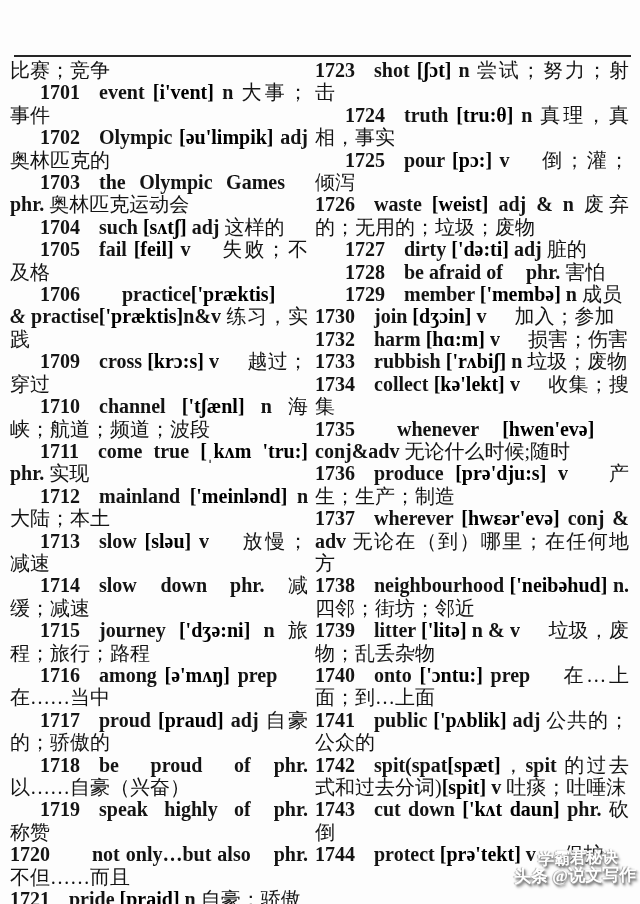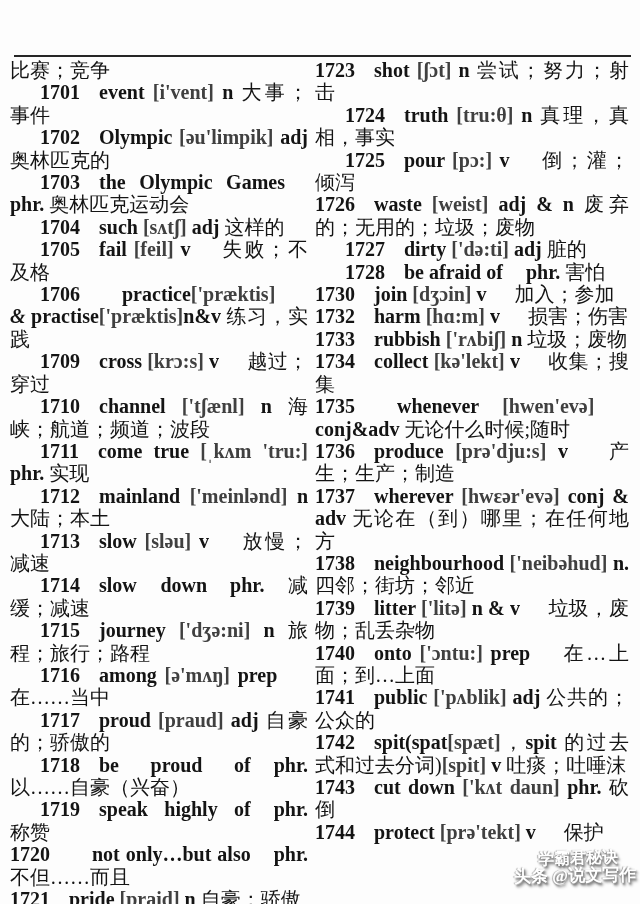--- a/index.html
+++ b/index.html
@@ -14,21 +14,21 @@
   .top-space{height:55px;}
   .rule{border-top:2px solid #262626;margin:0 9px 1px 14px;}
   .content{display:flex;padding:1px 4px 0 10px;}
   .col{font-size:20px;line-height:22.4px;text-align:justify;}
   .col-left{width:305px;padding-right:7px;box-sizing:border-box;}
   .col-right{width:314px;}
   p.entry{margin:0;text-indent:1.5em;}
   p.entry.flush{text-indent:0;}
   .seg-num{font-weight:bold;margin-right:0.95em;}
   .seg-w{font-weight:bold;}
-  .seg-ph{font-weight:bold;color:#404040;}
+  .seg-ph{font-weight:bold;color:#000000;}
   .seg-pos{font-weight:bold;}
   .seg-cn{font-weight:normal;}
   .seg-amp{font-weight:bold;font-style:italic;}
   .seg-gap{display:inline-block;width:1.15em;}
   .footer{text-align:center;font-size:14px;margin-top:20px;letter-spacing:1px;}
   .watermark{position:absolute;right:4px;bottom:4px;width:180px;height:50px;}
   .wm{position:absolute;font-weight:bold;color:#ffffff;white-space:nowrap;
       text-shadow:1px 2px 2px #777, 2px 3px 3px #999, -1px 0 1px #aaa;}
   .wm1{right:18px;top:-2px;font-size:16px;transform:rotate(-2deg);}
   .wm2{right:0;top:14px;font-size:17px;transform:rotate(-1deg);}
@@ -63,20 +63,21 @@
         <p class="entry flush"><span class="seg-num">1721</span><span class="seg-w">pride </span><span class="seg-ph">[praid]</span><span class="seg-pos"> n </span><span class="seg-cn">自豪；骄傲</span></p>
         <p class="entry flush"><span class="seg-num">1722</span><span class="seg-w">unless </span><span class="seg-ph">[ən'les]</span><span class="seg-pos"> conj </span><span class="seg-cn">除非；如果不</span></p>
       </div>
     <div class="col col-right">
         <p class="entry flush"><span class="seg-num">1723</span><span class="seg-w">shot </span><span class="seg-ph">[ʃɔt]</span><span class="seg-pos"> n </span><span class="seg-cn">尝试；努力；射击</span></p>
         <p class="entry"><span class="seg-num">1724</span><span class="seg-w">truth </span><span class="seg-ph">[tru:θ]</span><span class="seg-pos"> n </span><span class="seg-cn">真理，真相，事实</span></p>
         <p class="entry"><span class="seg-num">1725</span><span class="seg-w">pour </span><span class="seg-ph">[pɔ:]</span><span class="seg-pos"> v </span><span class="seg-gap">&nbsp;</span><span class="seg-cn">倒；灌；倾泻</span></p>
         <p class="entry flush"><span class="seg-num">1726</span><span class="seg-w">waste </span><span class="seg-ph">[weist]</span><span class="seg-pos"> adj &amp; n </span><span class="seg-cn">废弃的；无用的；垃圾；废物</span></p>
         <p class="entry"><span class="seg-num">1727</span><span class="seg-w">dirty </span><span class="seg-ph">['də:ti]</span><span class="seg-pos"> adj </span><span class="seg-cn">脏的</span></p>
         <p class="entry"><span class="seg-num">1728</span><span class="seg-w">be afraid of</span><span class="seg-gap">&nbsp;</span><span class="seg-pos">phr. </span><span class="seg-cn">害怕</span></p>
+        <p class="entry"><span class="seg-num">1729</span><span class="seg-w">member </span><span class="seg-ph">['membə]</span><span class="seg-pos"> n </span><span class="seg-cn">成员</span></p>
         <p class="entry flush"><span class="seg-num">1730</span><span class="seg-w">join </span><span class="seg-ph">[dʒɔin]</span><span class="seg-pos"> v </span><span class="seg-gap">&nbsp;</span><span class="seg-cn">加入；参加</span></p>
         <p class="entry flush"><span class="seg-num">1732</span><span class="seg-w">harm </span><span class="seg-ph">[hɑ:m]</span><span class="seg-pos"> v </span><span class="seg-gap">&nbsp;</span><span class="seg-cn">损害；伤害</span></p>
         <p class="entry flush"><span class="seg-num">1733</span><span class="seg-w">rubbish </span><span class="seg-ph">['rʌbiʃ]</span><span class="seg-pos"> n </span><span class="seg-cn">垃圾；废物</span></p>
         <p class="entry flush"><span class="seg-num">1734</span><span class="seg-w">collect </span><span class="seg-ph">[kə'lekt]</span><span class="seg-pos"> v </span><span class="seg-gap">&nbsp;</span><span class="seg-cn">收集；搜集</span></p>
         <p class="entry flush"><span class="seg-num">1735</span><span class="seg-gap">&nbsp;</span><span class="seg-w">whenever</span><span class="seg-gap">&nbsp;</span><span class="seg-ph">[hwen'evə]</span><span class="seg-pos"> conj&amp;adv </span><span class="seg-cn">无论什么时候;随时</span></p>
         <p class="entry flush"><span class="seg-num">1736</span><span class="seg-w">produce </span><span class="seg-ph">[prə'dju:s]</span><span class="seg-pos"> v </span><span class="seg-gap">&nbsp;</span><span class="seg-cn">产生；生产；制造</span></p>
         <p class="entry flush"><span class="seg-num">1737</span><span class="seg-w">wherever </span><span class="seg-ph">[hwɛər'evə]</span><span class="seg-pos"> conj &amp; adv </span><span class="seg-cn">无论在（到）哪里；在任何地方</span></p>
         <p class="entry flush"><span class="seg-num">1738</span><span class="seg-w">neighbourhood </span><span class="seg-ph">['neibəhud]</span><span class="seg-pos"> n. </span><span class="seg-cn">四邻；街坊；邻近</span></p>
         <p class="entry flush"><span class="seg-num">1739</span><span class="seg-w">litter </span><span class="seg-ph">['litə]</span><span class="seg-pos"> n &amp; v </span><span class="seg-gap">&nbsp;</span><span class="seg-cn">垃圾，废物；乱丢杂物</span></p>
         <p class="entry flush"><span class="seg-num">1740</span><span class="seg-w">onto </span><span class="seg-ph">['ɔntu:]</span><span class="seg-pos"> prep </span><span class="seg-gap">&nbsp;</span><span class="seg-cn">在…上面；到…上面</span></p>

